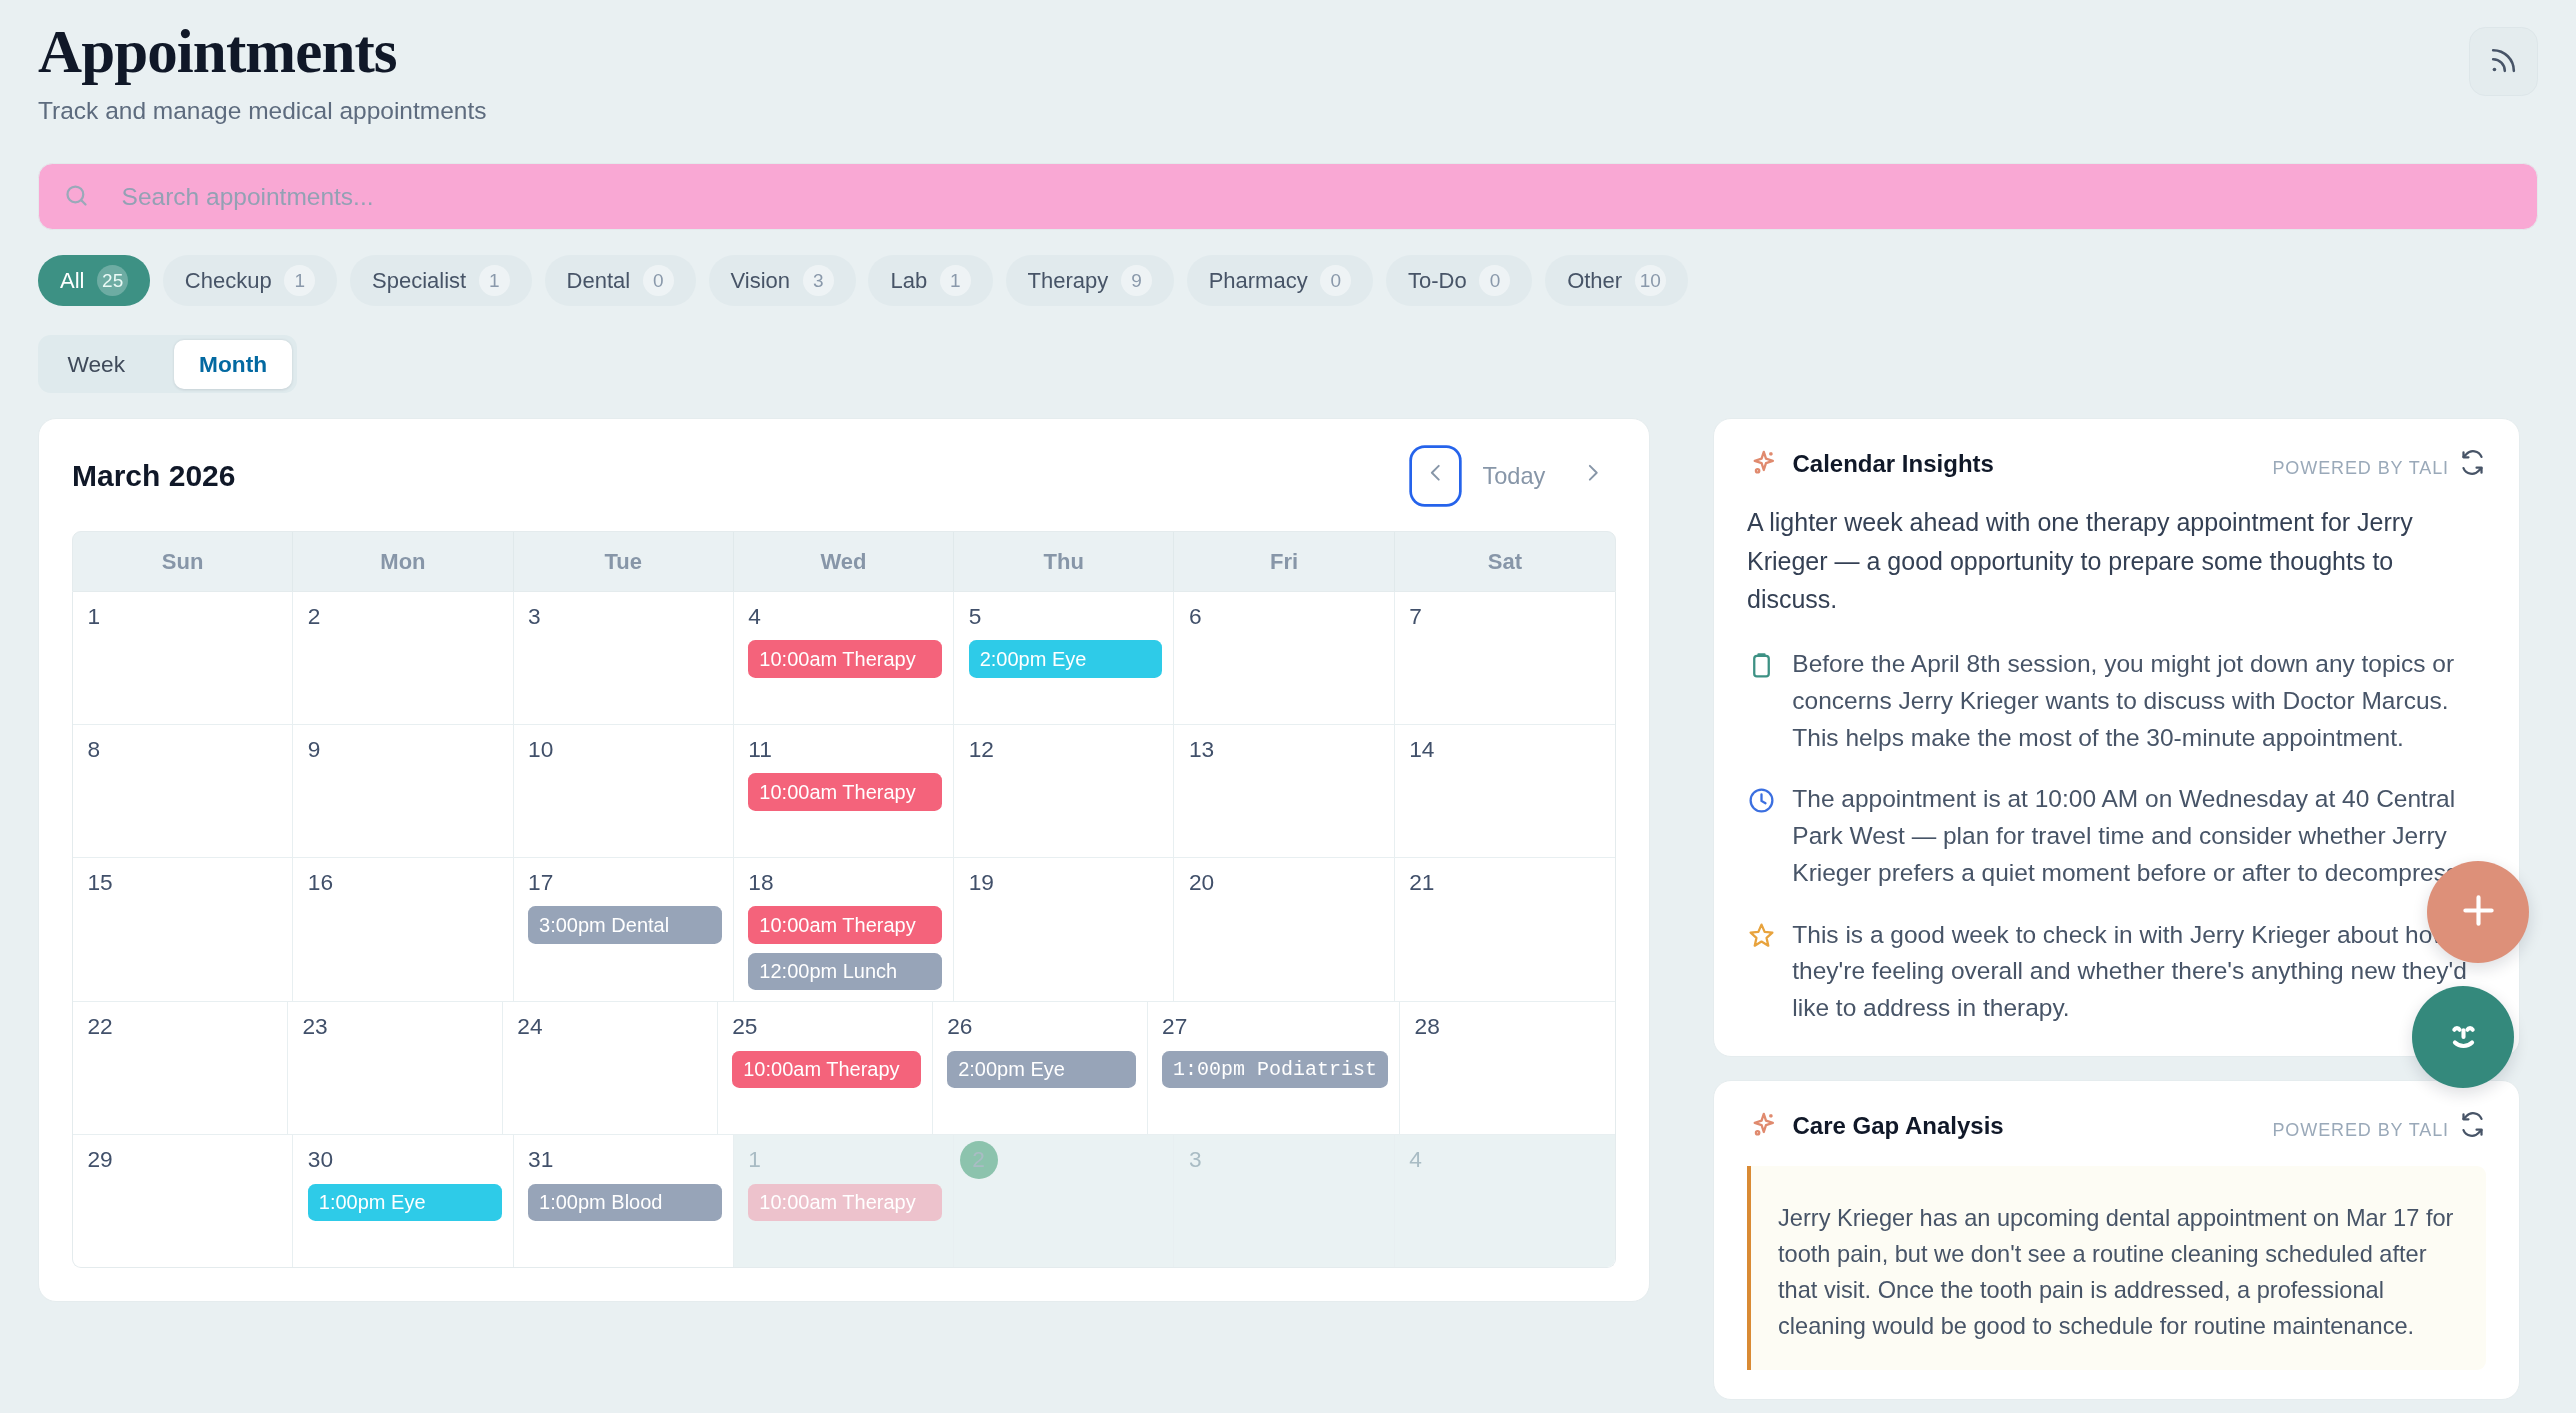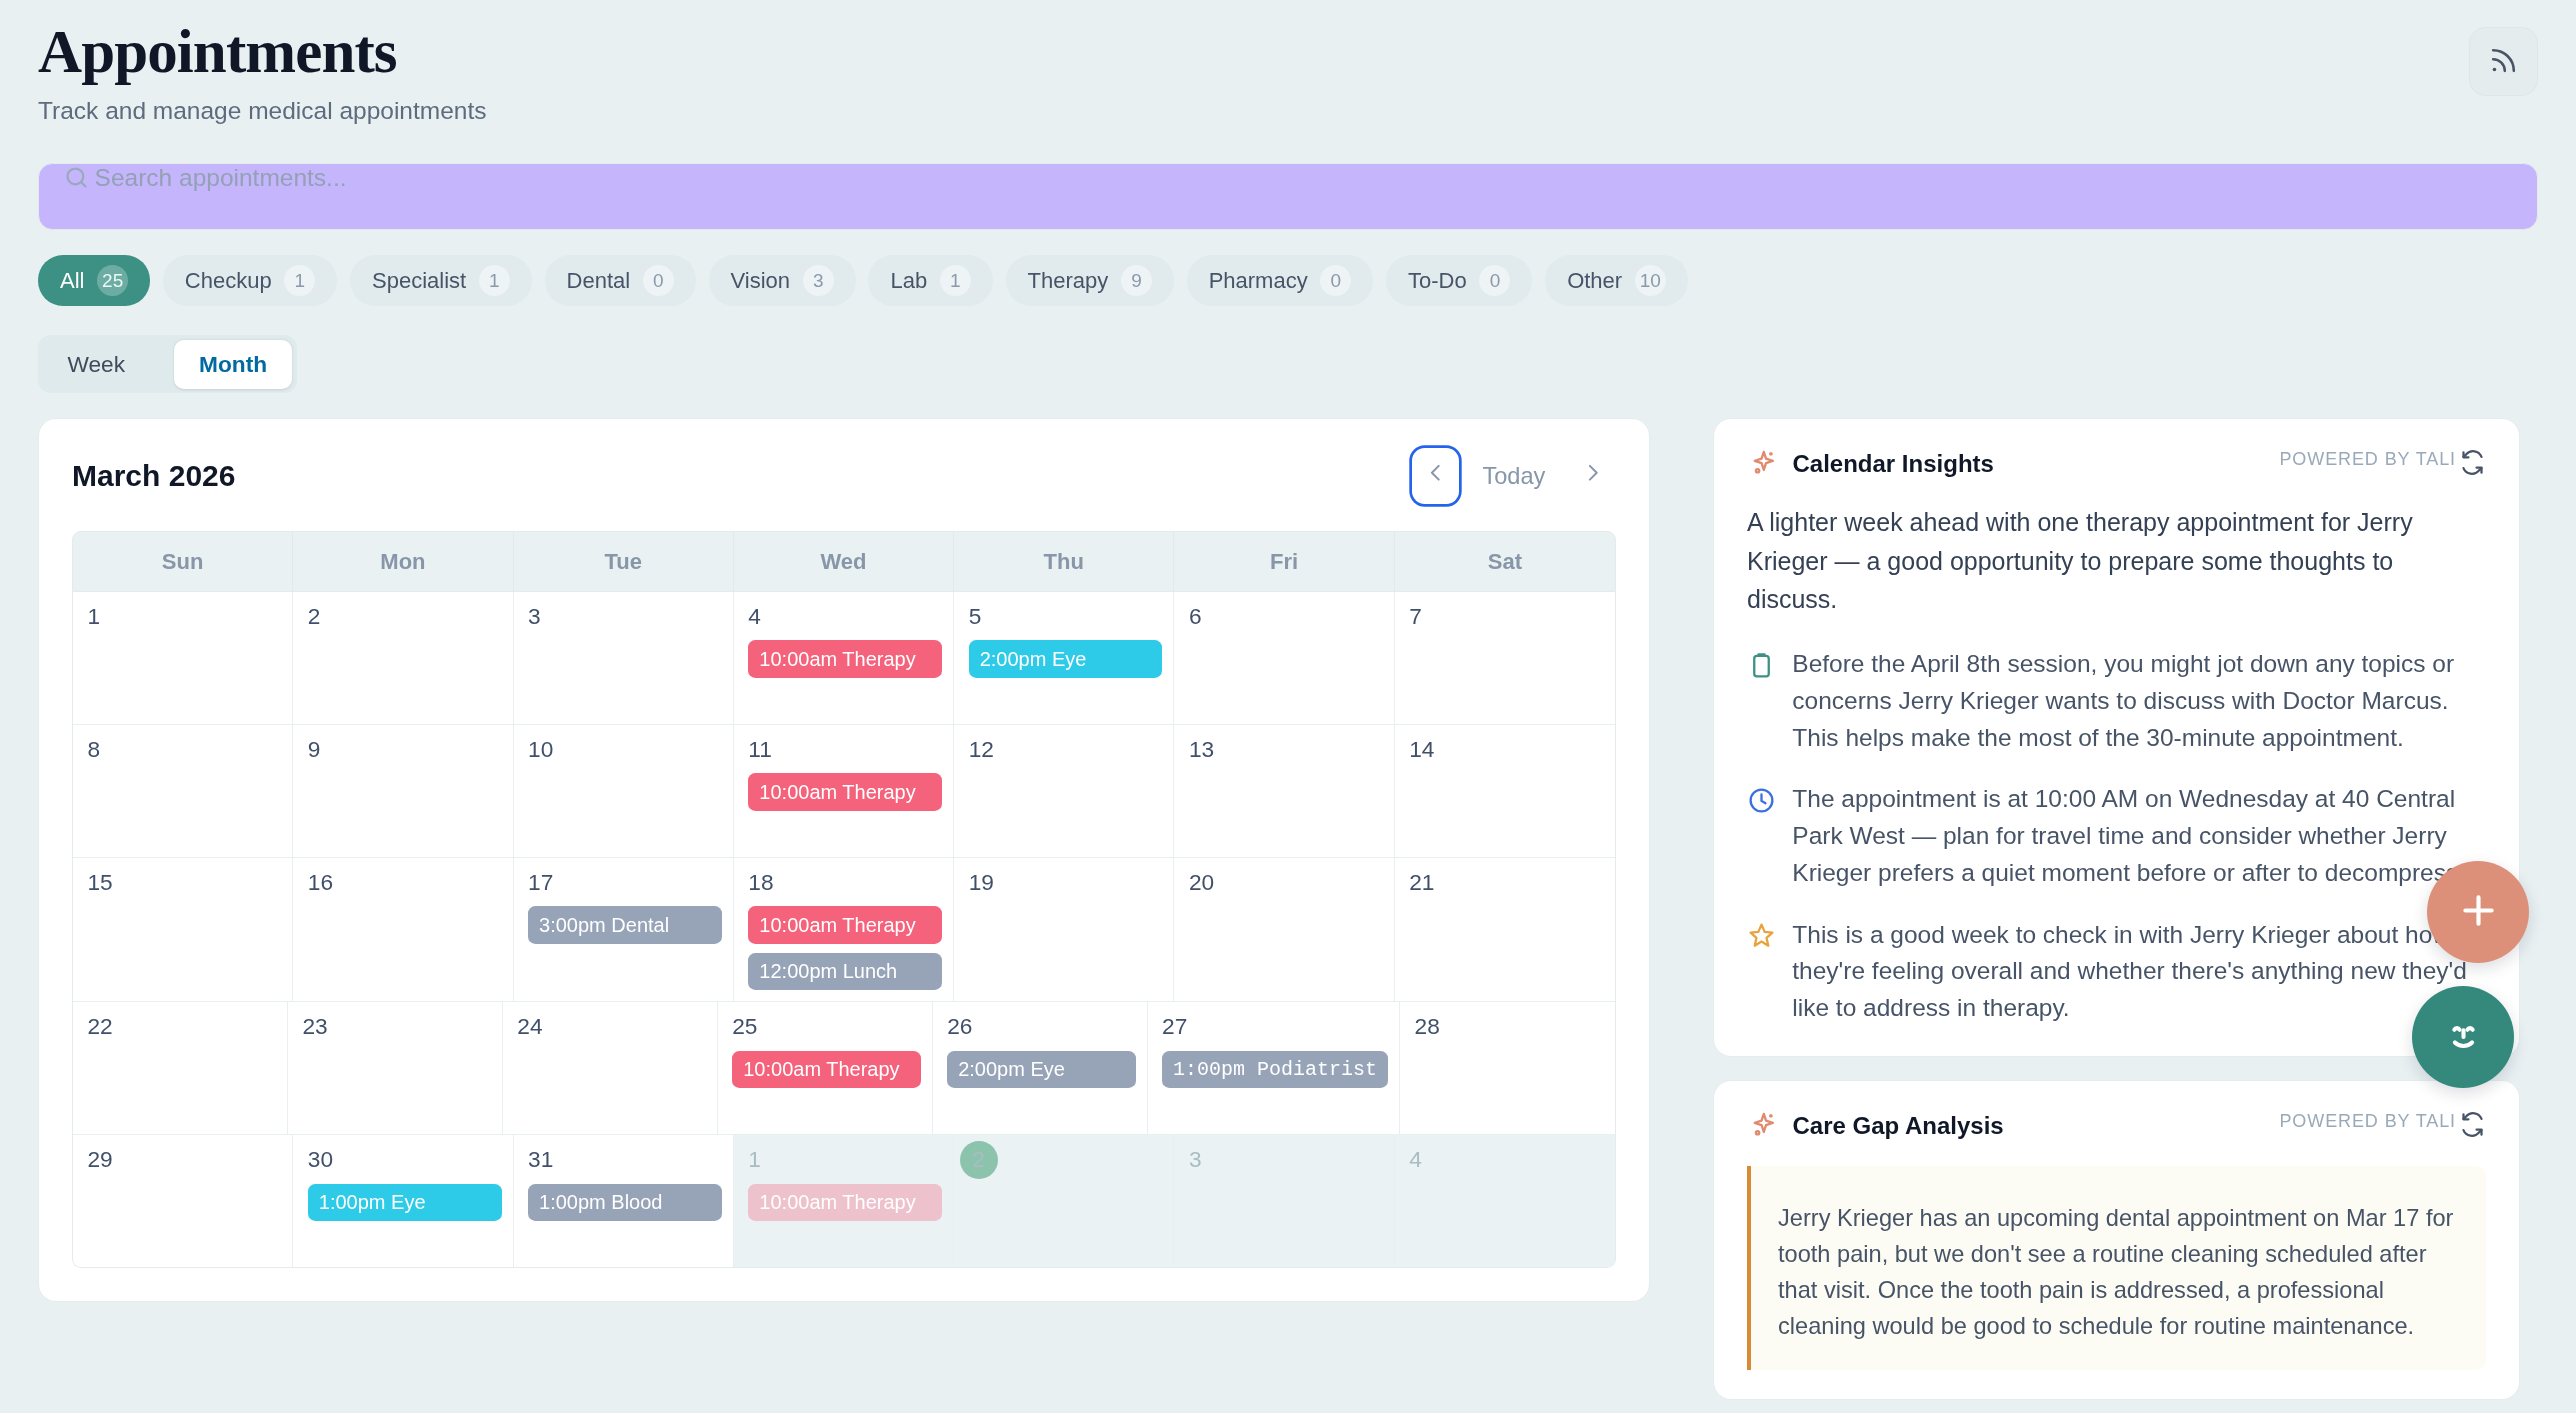--- a/index.html
+++ b/index.html
@@ -23,23 +23,23 @@
     position: absolute; right: 0px; top: 27px;
     width: 69px; height: 69px; border-radius: 16.3px;
     background: #e4ecee; border: 0.9px solid #dde6e9;
     display: flex; align-items: center; justify-content: center;
     cursor: pointer;
   }
   .broadcast-btn svg { width: 31px; height: 31px; }
 
   
   .search-bar {
-    margin-top: 38px; height: 67px; background: #c4b5fd;
+    margin-top: 38px; height: 67px; background: #f9a8d4;
     border: 0.9px solid #e3eaec; border-radius: 14.5px;
-    display: flex; align-items: flex-start; padding: 0 23.6px; gap: 5px;
+    display: flex; align-items: center; padding: 0 23.6px; gap: 32px;
   }
   .search-bar svg { width: 27px; height: 27px; flex: none; }
   .search-input {
     flex: 1; border: none; outline: none; background: transparent;
     font-size: 24.5px; color: #344054;
     font-family: "Liberation Sans", sans-serif;
   }
   .search-input::placeholder { color: #93a1b4; }
 
   
@@ -137,21 +137,21 @@
 
   
   .panel {
     background: #fff; border: 0.9px solid #e5ecee; border-radius: 18px;
     padding: 29px 33px; margin-bottom: 23.6px;
   }
   .panel-head { display: flex; align-items: center; justify-content: space-between; }
   .panel-title-wrap { display: flex; align-items: center; gap: 14.5px; }
   .panel-title { font-size: 24px; font-weight: 700; color: #101828; }
   .sparkle { width: 31px; height: 31px; flex: none; }
-  .panel-meta { display: flex; align-items: flex-start; gap: 3px; }
+  .panel-meta { display: flex; align-items: flex-end; gap: 10px; }
   .powered { font-size: 18px; letter-spacing: 0.9px; color: #9aa9b9; }
   .refresh-btn { background: none; border: none; cursor: pointer; display: flex; }
   .refresh-btn svg { width: 27px; height: 27px; }
 
   .summary { font-size: 25px; line-height: 1.55; color: #344054; margin-top: 23.6px; }
   .insights { margin-top: 27px; display: flex; flex-direction: column; gap: 25px; }
   .insight { display: flex; gap: 16.3px; align-items: flex-start; }
   .insight-icon { width: 29px; height: 29px; flex: none; margin-top: 4.5px; }
   .insight-text { font-size: 24.5px; line-height: 1.5; color: #475467; }
 

